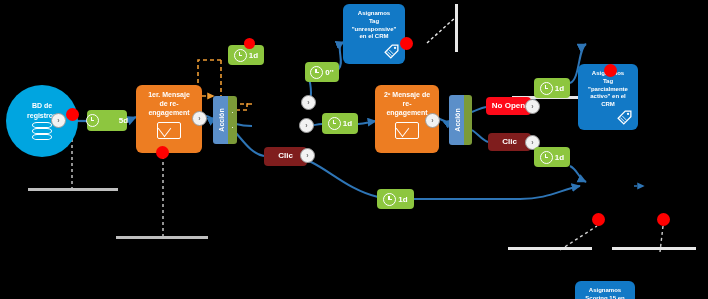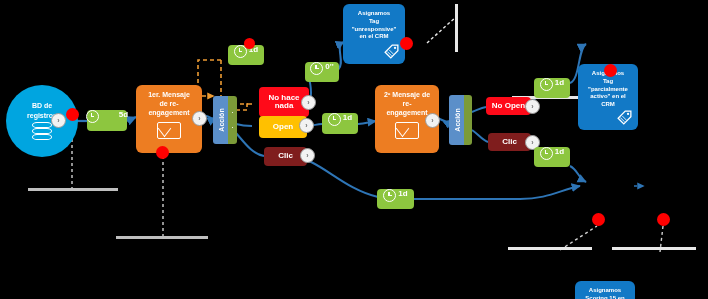--- a/index.html
+++ b/index.html
@@ -35,21 +35,21 @@
   
   .gate{display:flex;height:100%;border-radius:3px;overflow:hidden;}
   .gate .b{background:#5b8fc9;flex:0 0 15px;position:relative;}
   .gate .b span{position:absolute;left:50%;top:50%;transform:translate(-50%,-50%) rotate(-90deg);
                 white-space:nowrap;color:#fff;font-size:7px;font-weight:bold;}
   .gate .g{background:#7c9b38;flex:1;position:relative;}
   .gate .g i{position:absolute;left:4px;right:4px;height:1.4px;background:#e9eede;}
 
   
   .timer{background:#8dc63f;border-radius:4px;color:#fff;font-weight:bold;font-size:8px;
-         display:flex;align-items:flex-start;justify-content:center;gap:2px;padding:0 4px;}
+         display:flex;align-items:center;justify-content:center;gap:2px;padding:0 4px;}
   .clock{width:11px;height:11px;border:1.6px solid #fff;border-radius:50%;position:relative;flex:0 0 auto;}
   .clock:before{content:"";position:absolute;left:4px;top:2px;width:1.3px;height:4px;background:#fff;}
   .clock:after{content:"";position:absolute;left:4px;top:5px;width:3.5px;height:1.3px;background:#fff;}
 
   
   .cond{border-radius:4px;color:#fff;font-weight:bold;font-size:8px;
         display:flex;align-items:center;justify-content:center;text-align:center;line-height:1.05;padding:0 4px;}
   .cond.red{background:#ff0a19;}
   .cond.amber{background:#ffc000;}
   .cond.green{background:#7f1d1d;}
@@ -183,24 +183,20 @@
       </div>
     </div>
   </div>
 
   <div class="node timer" style="left:228px;top:45px;width:36px;height:20px;">
     <span class="clock"></span>
     <span>1d</span>
   </div>
   <div class="dot sm" style="left:244px;top:38px;"></div>
 
-  <div class="node cond red" style="left:259px;top:87px;width:50px;height:30px;flex-direction:column;">
-    <span>No hace</span>
-    <span>nada</span>
-  </div>
   <div class="knob" style="left:301px;top:95px;">
     <span>›</span>
   </div>
 
   <div class="node timer" style="left:305px;top:62px;width:34px;height:20px;">
     <span class="clock"></span>
     <span>0''</span>
   </div>
 
   <div class="node crm" style="left:343px;top:4px;width:62px;height:60px;">
@@ -209,23 +205,20 @@
     <div>"unresponsive"</div>
     <div>en el CRM</div>
     <svg class="tag-ico" viewBox="0 0 24 24">
       <path d="M3 13 L11 21 L21 11 L21 3 L13 3 Z" fill="none" stroke="#fff" stroke-width="1.8"></path>
       <circle cx="17" cy="7" r="1.6" fill="#fff"></circle>
       <path d="M6 12 L12 18 M9 10 L15 16" stroke="#fff" stroke-width="1.2"></path>
     </svg>
   </div>
   <div class="dot" style="left:400px;top:37px;"></div>
 
-  <div class="node cond amber" style="left:259px;top:116px;width:48px;height:22px;">
-    <span>Open</span>
-  </div>
   <div class="knob" style="left:299px;top:118px;">
     <span>›</span>
   </div>
 
   <div class="node timer" style="left:322px;top:113px;width:36px;height:21px;">
     <span class="clock"></span>
     <span>1d</span>
   </div>
 
   <div class="node msg" style="left:375px;top:85px;width:64px;height:68px;">

